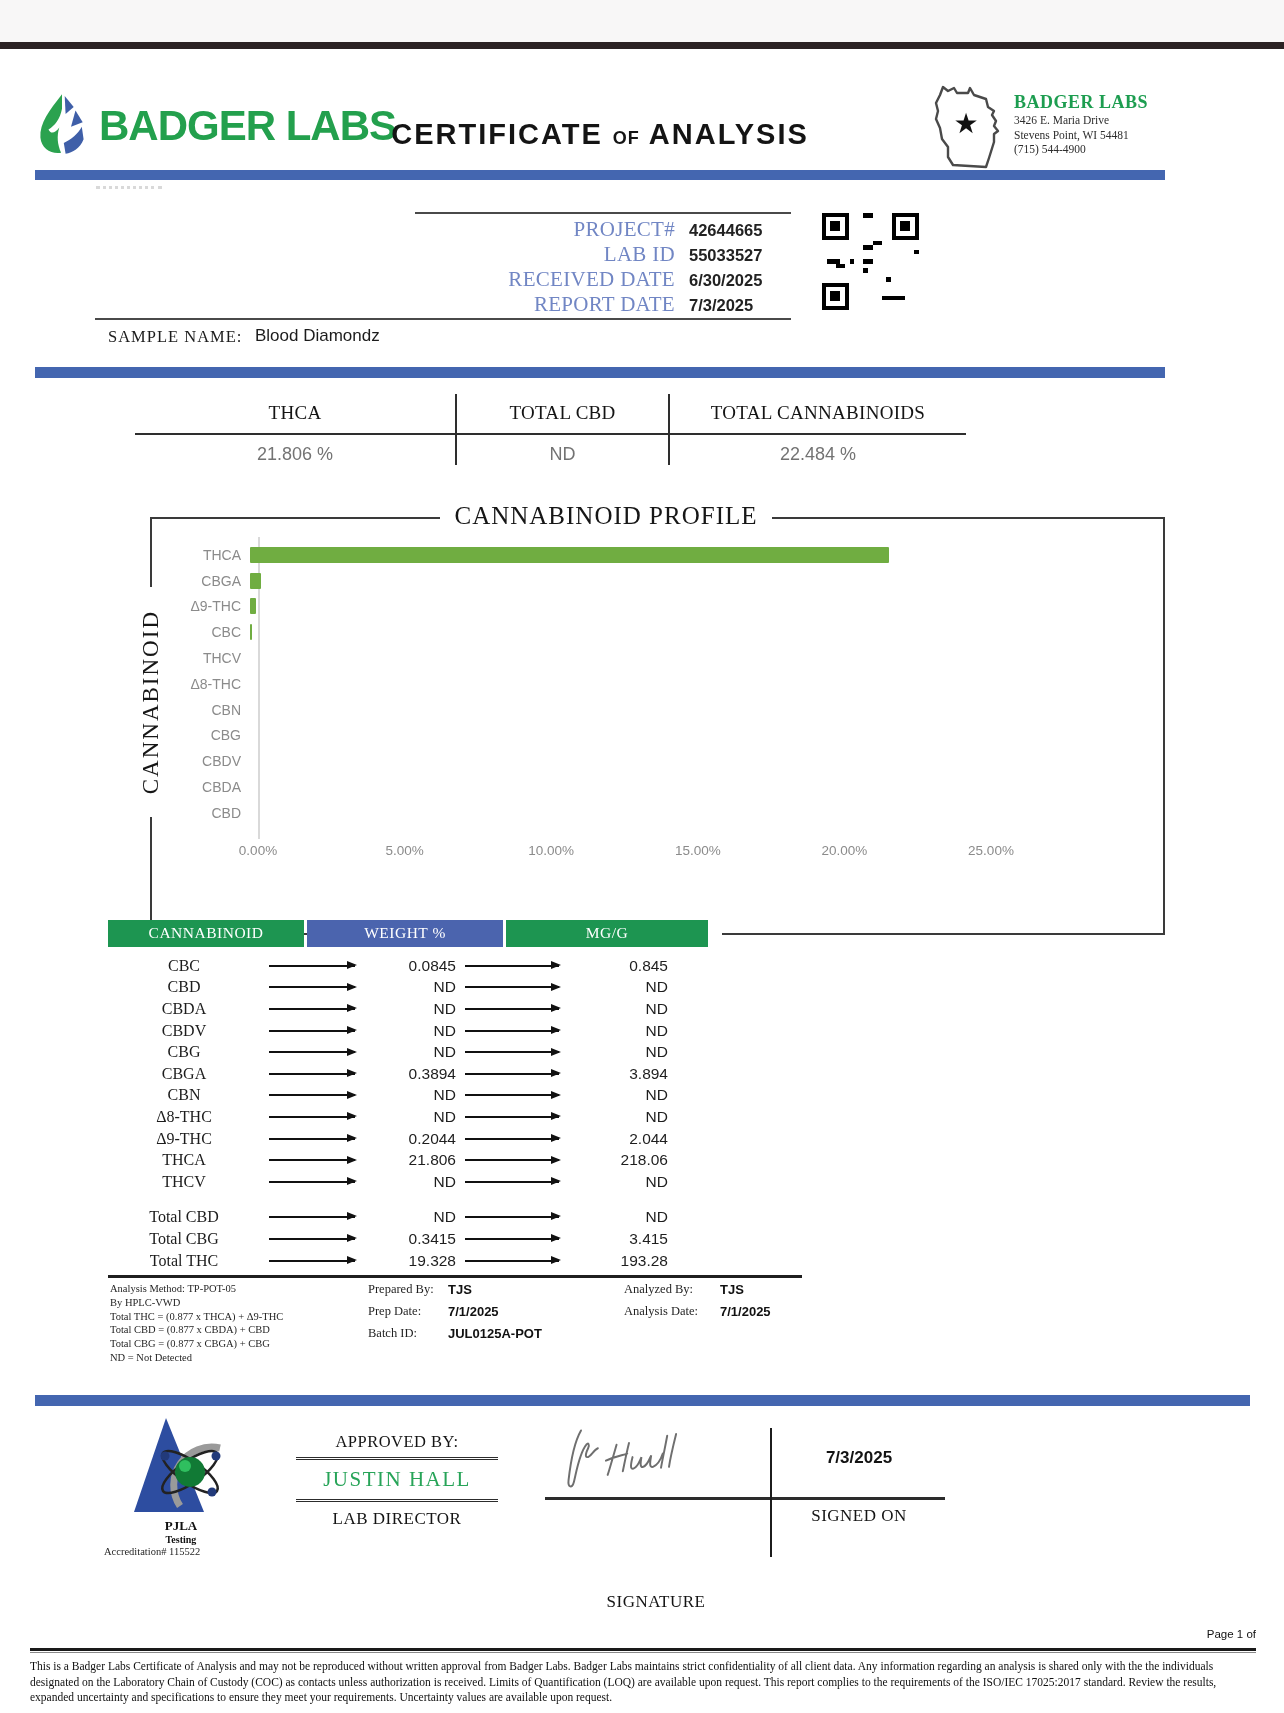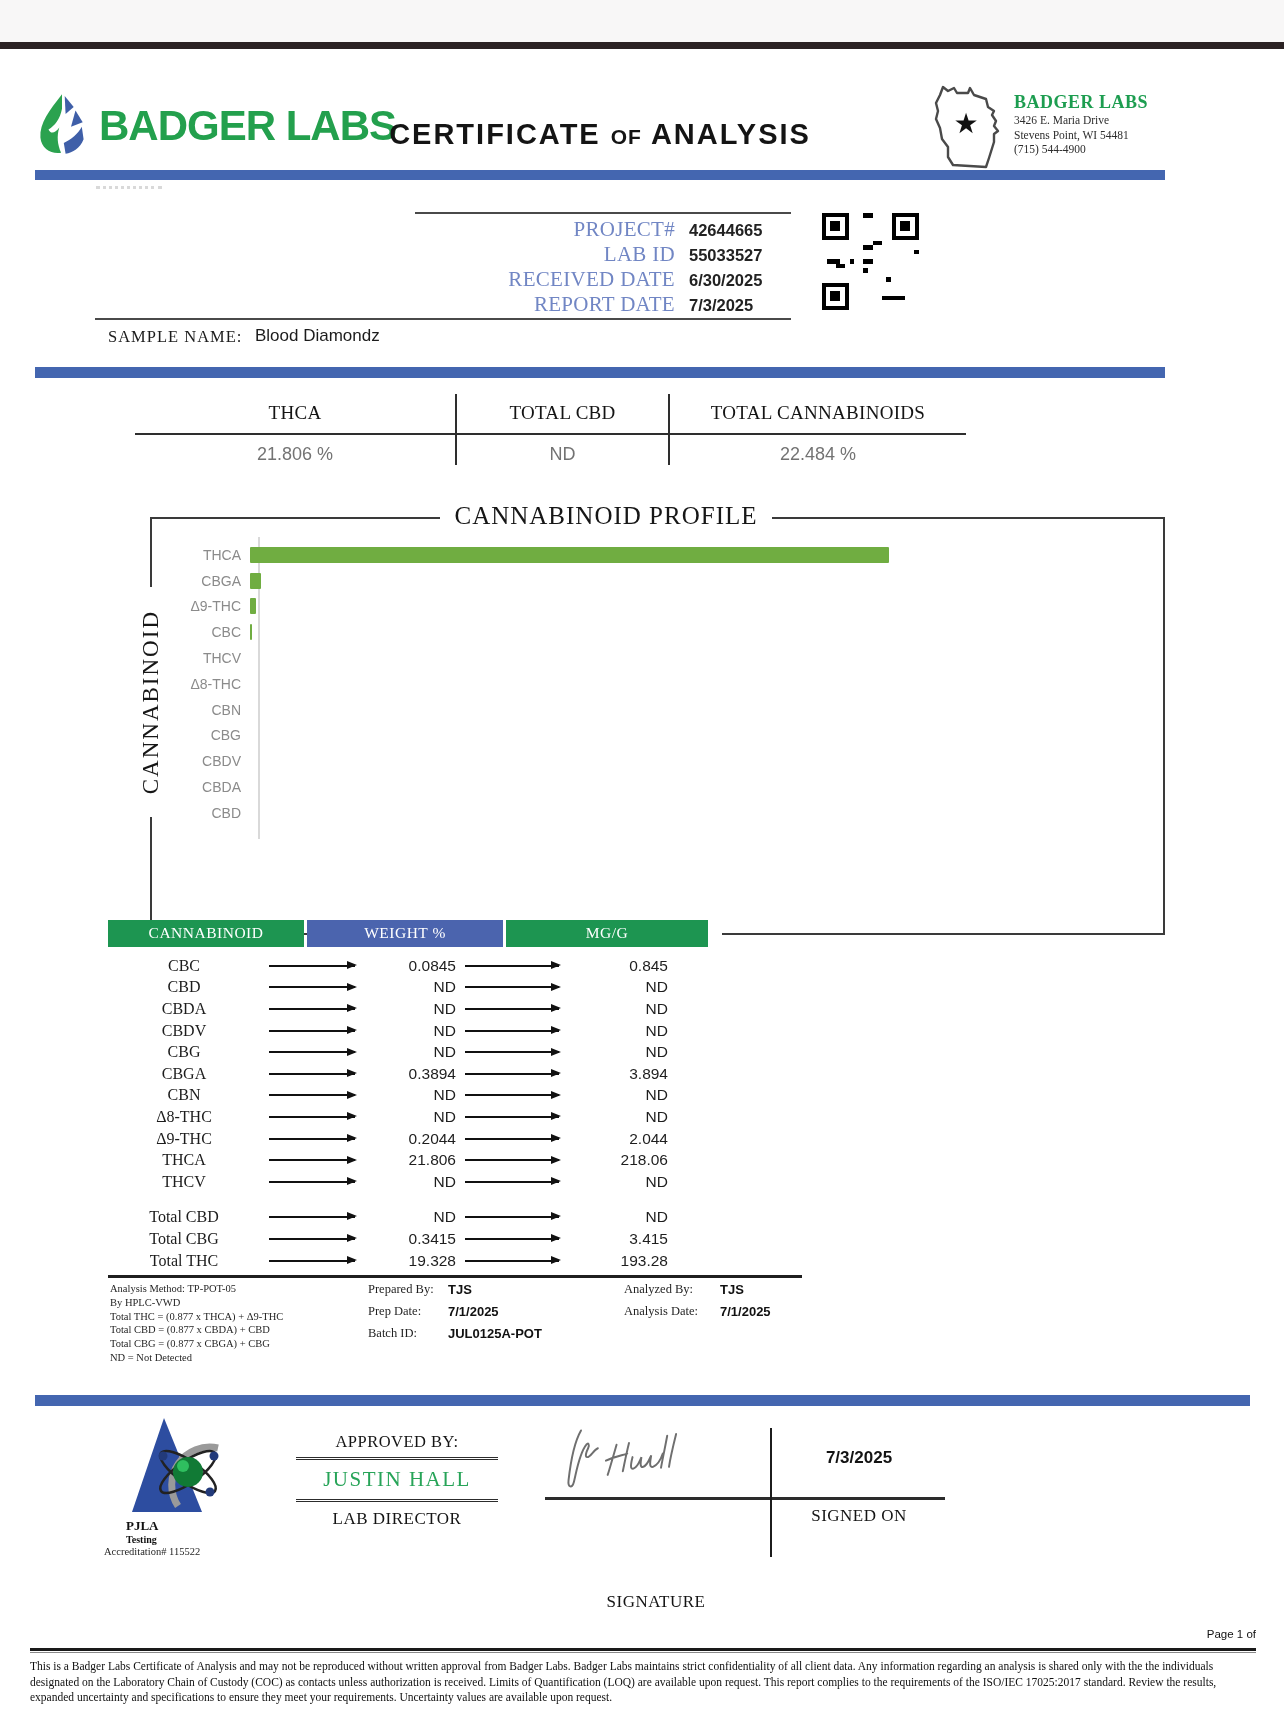--- a/index.html
+++ b/index.html
@@ -7,21 +7,21 @@
   .page { position:relative; width:1284px; height:1713px; background:#ffffff; overflow:hidden; }
 
   .top-strip   { position:absolute; top:0; left:0; width:100%; height:42px; background:#f8f7f7; }
   .top-bar     { position:absolute; top:42px; left:0; width:100%; height:7px; background:#2b2223; }
 
   
   .brand { position:absolute; left:35px; top:92px; display:flex; align-items:center; gap:10px; }
   .brand-text { font-family:"Liberation Sans", sans-serif; font-weight:bold; font-size:42px; letter-spacing:-1px; color:#23a04d; }
   .coa-title { position:absolute; left:340px; top:118px; width:520px; text-align:center;
                font-family:"Liberation Sans", sans-serif; font-weight:bold; font-size:29px; letter-spacing:2px; color:#141414; }
-  .coa-title .of { font-size:21px; letter-spacing:1px; }
+  .coa-title .of { font-size:18px; letter-spacing:1px; }
   .hdr-right { position:absolute; left:928px; top:80px; display:flex; gap:6px; }
   .hdr-right-text { padding-top:12px; }
   .hdr-right-name { font-size:18px; font-weight:bold; color:#1d9d50; letter-spacing:.5px; }
   .hdr-right-line { font-size:11.5px; color:#2d2d2d; line-height:14.5px; }
 
   .blue-bar { position:absolute; height:10px; background:#4466b0; }
   .bar1 { left:35px; top:170px; width:1130px; }
   .bar2 { left:35px; top:367px; width:1130px; height:11px; }
   .bar3 { left:35px; top:1395px; width:1215px; height:11px; }
 
@@ -96,21 +96,21 @@
   .fn-left div { font-size:10.5px; color:#1f1f1f; line-height:13.8px; }
   .fn-mid { width:228px; margin-left:20px; }
   .fn-right { width:270px; margin-left:28px; }
   .fn-row { display:flex; margin-bottom:7px; }
   .fn-label { font-size:12.5px; color:#1f1f1f; }
   .fn-mid .fn-label { width:80px; }
   .fn-right .fn-label { width:96px; }
   .fn-value { font-family:"Liberation Sans", sans-serif; font-weight:bold; font-size:13px; color:#111; }
 
   
-  .pjla { position:absolute; left:126px; top:1414px; width:110px; text-align:left; }
+  .pjla { position:absolute; left:126px; top:1414px; width:110px; text-align:center; }
   .pjla-name { font-size:13px; font-weight:bold; color:#111; margin-top:-2px; }
   .pjla-testing { font-size:10px; font-weight:bold; color:#111; }
   .accreditation { position:absolute; left:104px; top:1546px; font-size:10.5px; color:#1f1f1f; }
   .approved { position:absolute; left:296px; top:1432px; width:202px; text-align:center; }
   .approved-label { font-size:16.5px; color:#141414; padding-bottom:5px; border-bottom:3px double #2c2c2c; letter-spacing:.5px; }
   .approver { font-size:21px; color:#27a458; letter-spacing:1.5px; padding:7px 0 7px; border-bottom:3px double #2c2c2c; }
   .approver-title { font-size:17px; color:#141414; padding-top:7px; letter-spacing:.5px; }
   .sig-svg { position:absolute; left:535px; top:1418px; }
   .sig-line { position:absolute; left:545px; top:1497px; width:400px; border-top:3px solid #2c2c2c; }
   .sig-vert { position:absolute; left:770px; top:1428px; width:2px; height:129px; background:#1c1c1c; }
@@ -288,20 +288,28 @@
         </div>
         <div class="crow">
           <span class="clabel">CBDA</span>
           <div class="cbarwrap"></div>
         </div>
         <div class="crow">
           <span class="clabel">CBD</span>
           <div class="cbarwrap"></div>
         </div>
       </div>
+    <div class="chart-ticks">
+        <span class="ctick" style="left: 0px;">0.00%</span>
+        <span class="ctick" style="left: 146.6px;">5.00%</span>
+        <span class="ctick" style="left: 293.2px;">10.00%</span>
+        <span class="ctick" style="left: 439.8px;">15.00%</span>
+        <span class="ctick" style="left: 586.4px;">20.00%</span>
+        <span class="ctick" style="left: 733px;">25.00%</span>
+      </div>
     <div class="chart-xlabel-patch">WEIGHT %</div>
   </div>
 
   <div class="rtable">
     <div class="rhead">
       <div class="rhead-cell" style="background: rgb(29, 149, 81);">CANNABINOID</div>
       <div class="rhead-cell" style="background: rgb(75, 100, 174);">WEIGHT %</div>
       <div class="rhead-cell" style="background: rgb(29, 149, 81);">MG/G</div>
     </div>
     <div class="rrows">

